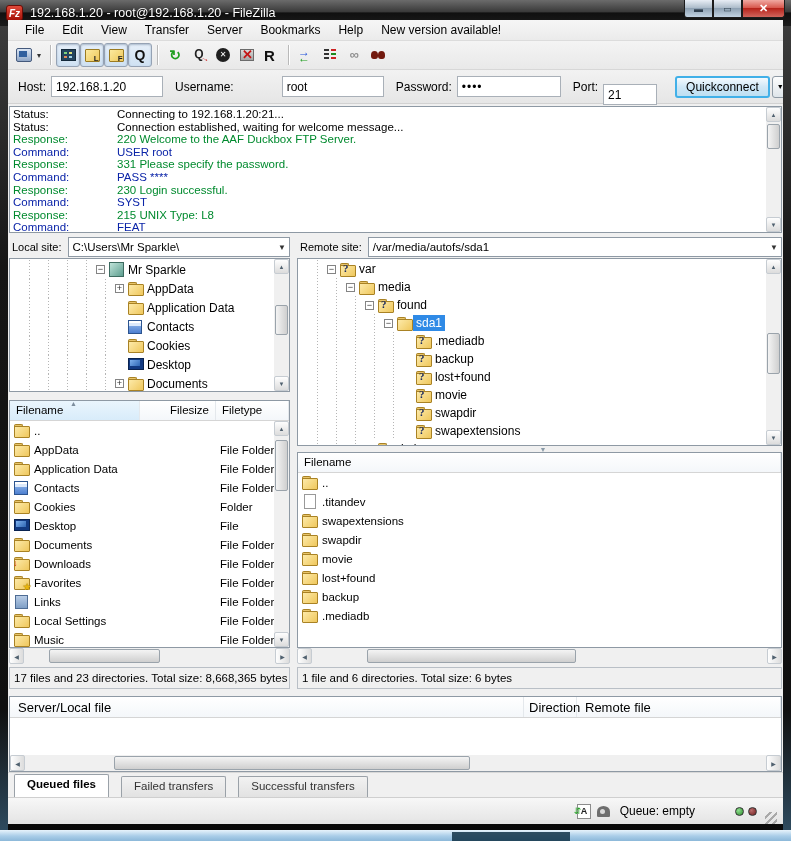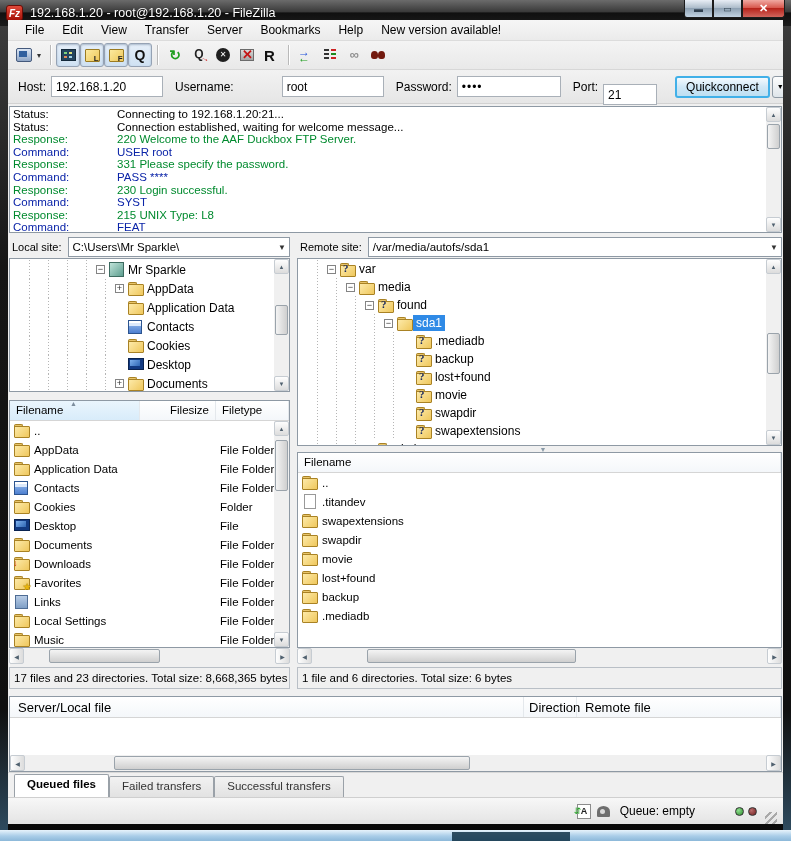--- a/index.html
+++ b/index.html
@@ -159,21 +159,21 @@
   .ic-desktop::after{content:"";position:absolute;left:3px;top:3px;width:10px;height:6px;background:linear-gradient(135deg,#7fb2ee,#2e66b4);}
   .ic-links::after{content:"";position:absolute;left:2px;top:1px;width:11px;height:12px;background:linear-gradient(180deg,#b9cde6,#7f9fc6);border:1px solid #4e6c94;}
   
   .queuepane{margin:4px 1px 0 1px;height:76px;border:1px solid #8e99a4;background:#fff;display:flex;flex-direction:column;overflow:hidden;}
   .queue-header{height:21px;display:flex;background:linear-gradient(180deg,#fff,#f4f7fa);border-bottom:1px solid #d5d5d5;}
   .qcol{padding:3px 0 0 8px;font-size:13px;border-right:1px solid #e4e8ec;}
   .qcol.c1{width:514px;}.qcol.c2{width:53px;padding-left:5px;}.qcol.c3{flex:1;}
   .queue-body{flex:1;}
   
   .tabsbar{height:25px;display:flex;align-items:flex-end;padding-left:6px;background:#f0f0f0;border-top:1px solid #d8d8d8;}
-  .tab{height:21px;padding:3px 12px 0 12px;border:1px solid #9aa1a8;border-bottom:none;margin-right:0;
+  .tab{height:21px;padding:3px 12px 0 12px;border:1px solid #9aa1a8;border-bottom:none;margin-right:12px;
     background:linear-gradient(180deg,#f2f2f2,#e2e2e2);font-size:11.5px;border-radius:2px 2px 0 0;color:#333;}
   .tab.active{background:#fff;font-weight:bold;height:23px;color:#000;}
   .statusbar{height:27px;background:linear-gradient(180deg,#f7f7f7,#e4e4e4);border-top:1px solid #cfcfcf;
     display:flex;align-items:center;justify-content:flex-end;padding-right:6px;}
   .sbi-datatype{width:14px;height:15px;background:#fff;border:1px solid #8c8c8c;position:relative;margin-right:6px;}
   .sbi-datatype::before{content:"A";position:absolute;left:3px;top:1px;font-size:9px;font-weight:bold;color:#222;}
   .sbi-datatype::after{content:"⇵";position:absolute;left:-4px;top:1px;font-size:9px;color:#1e9e1e;}
   .sbi-antenna{width:13px;height:11px;background:#6e6e6e;border-radius:50% 50% 10% 10%;position:relative;margin-right:10px;}
   .sbi-antenna::after{content:"";position:absolute;left:3px;top:3px;width:5px;height:5px;border-radius:50%;background:#d9d9d9;}
   .queue-text{font-size:12px;margin-right:36px;}

